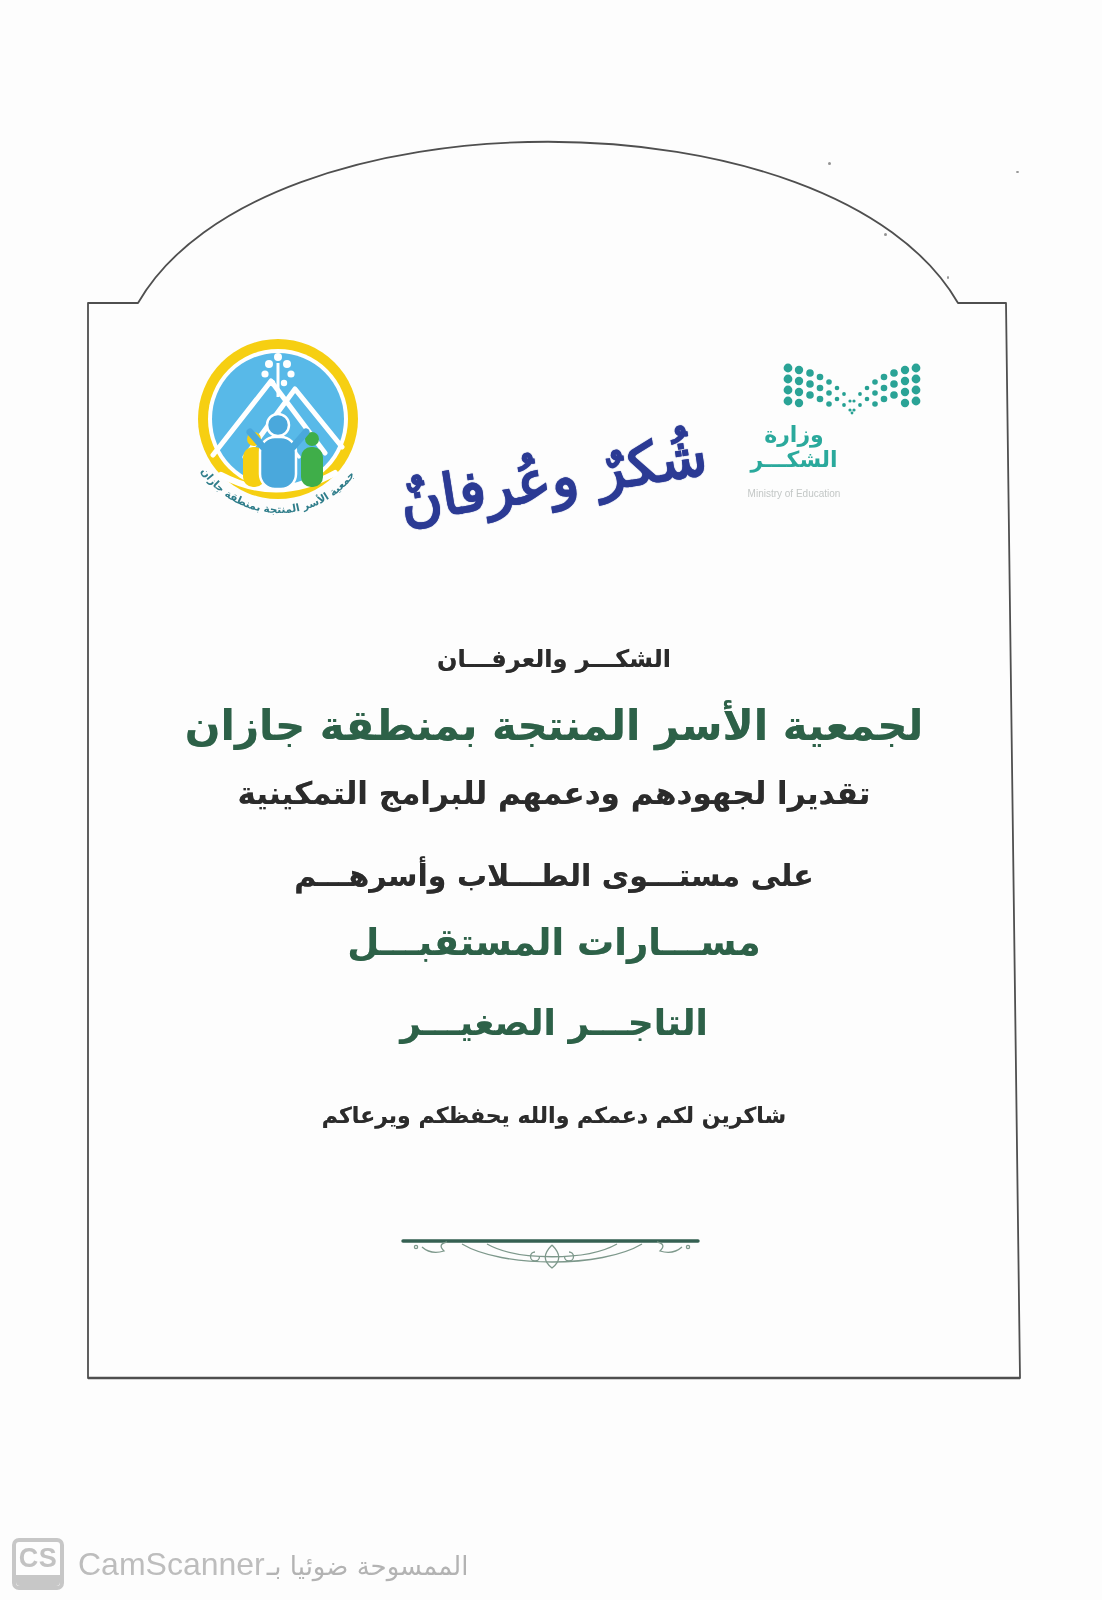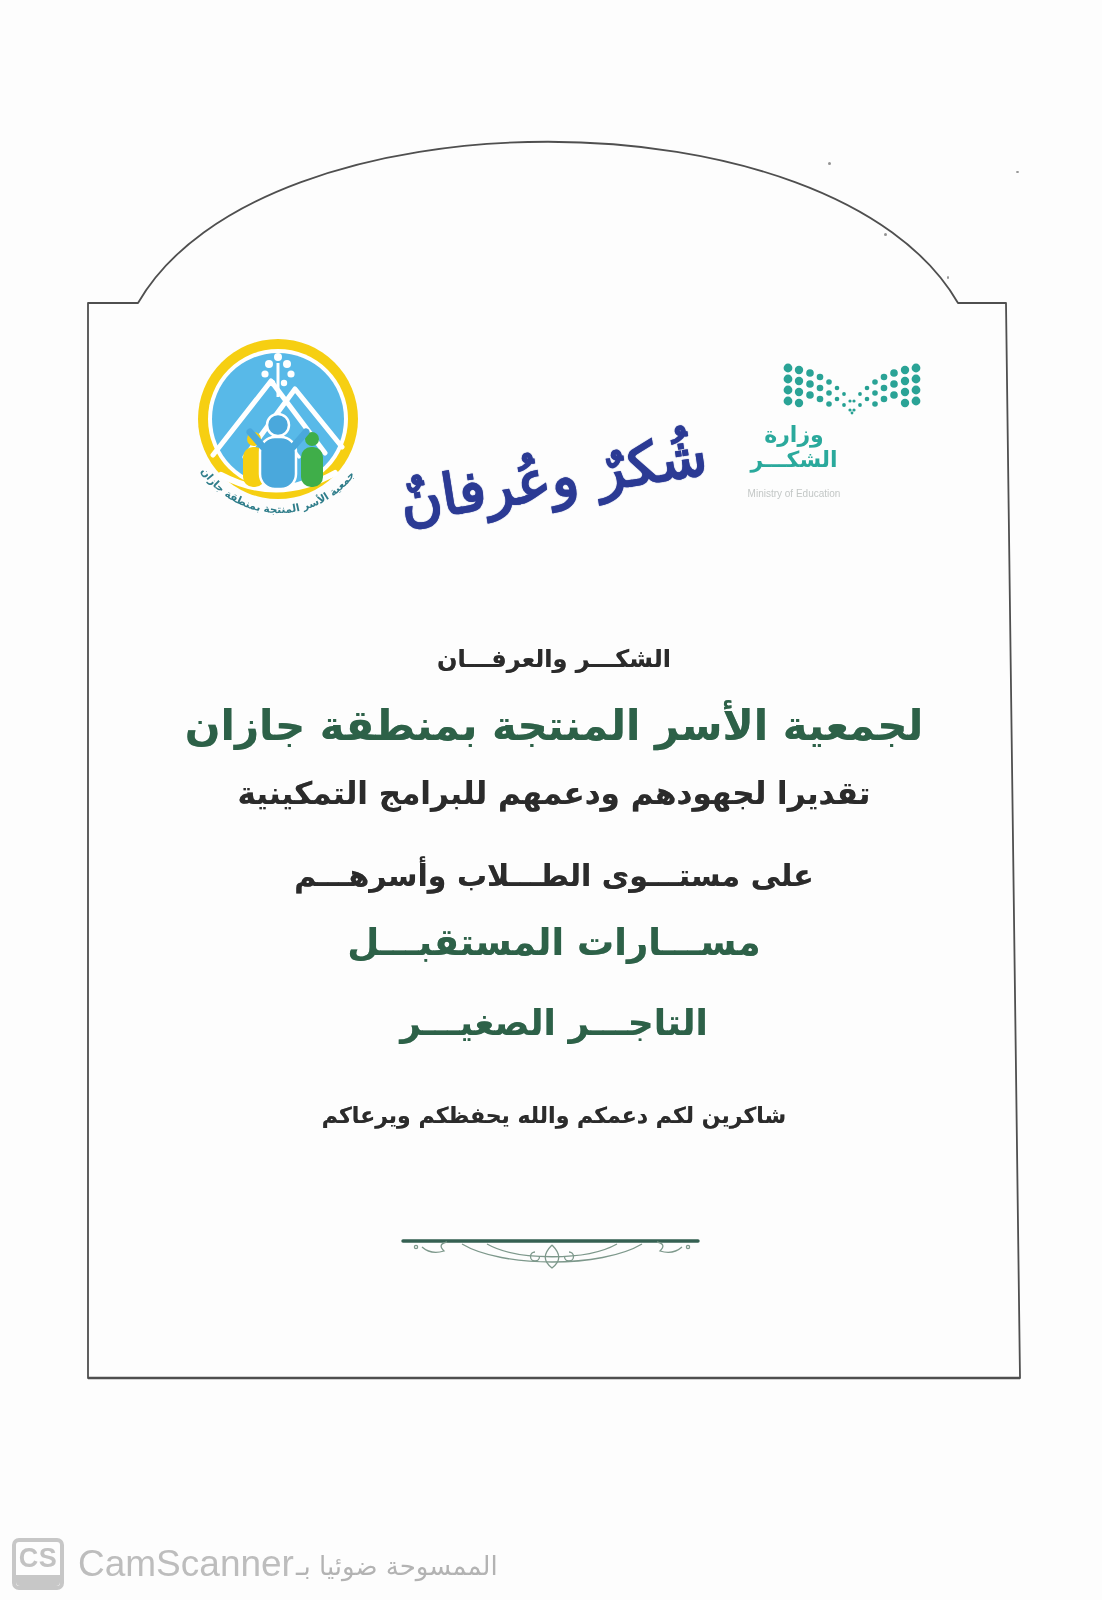--- a/index.html
+++ b/index.html
@@ -50,21 +50,21 @@
   
   #footer{position:absolute;left:12px;top:1537px;height:54px;display:flex;
           align-items:center;}
   #cs-badge{position:relative;width:44px;height:44px;border:4px solid #c7c7c7;
             border-radius:7px;flex:0 0 auto;}
   #cs-badge .cs-label{position:absolute;left:0;top:1px;width:100%;text-align:center;
             font-family:"Liberation Sans",sans-serif;font-weight:bold;font-size:27px;
             color:#c2c2c2;letter-spacing:.5px;}
   #cs-badge .cs-strip{position:absolute;left:0;right:0;bottom:0;height:11px;
             background:#c7c7c7;border-radius:0 0 4px 4px;}
-  #cam-name{margin-left:14px;font-family:"Liberation Sans",sans-serif;font-size:37px;
+  #cam-name{margin-left:14px;font-family:"Liberation Sans",sans-serif;font-size:32px;
             color:#bdbdbd;}
   #scanned-with{margin-left:2px;direction:rtl;font-size:26px;color:#b3b3b3;
             padding-top:4px;}
 </style>
 </head>
 <body>
 
 <div id="page">
 
   <svg id="frame-svg" width="1102" height="1600" viewBox="0 0 1102 1600">

